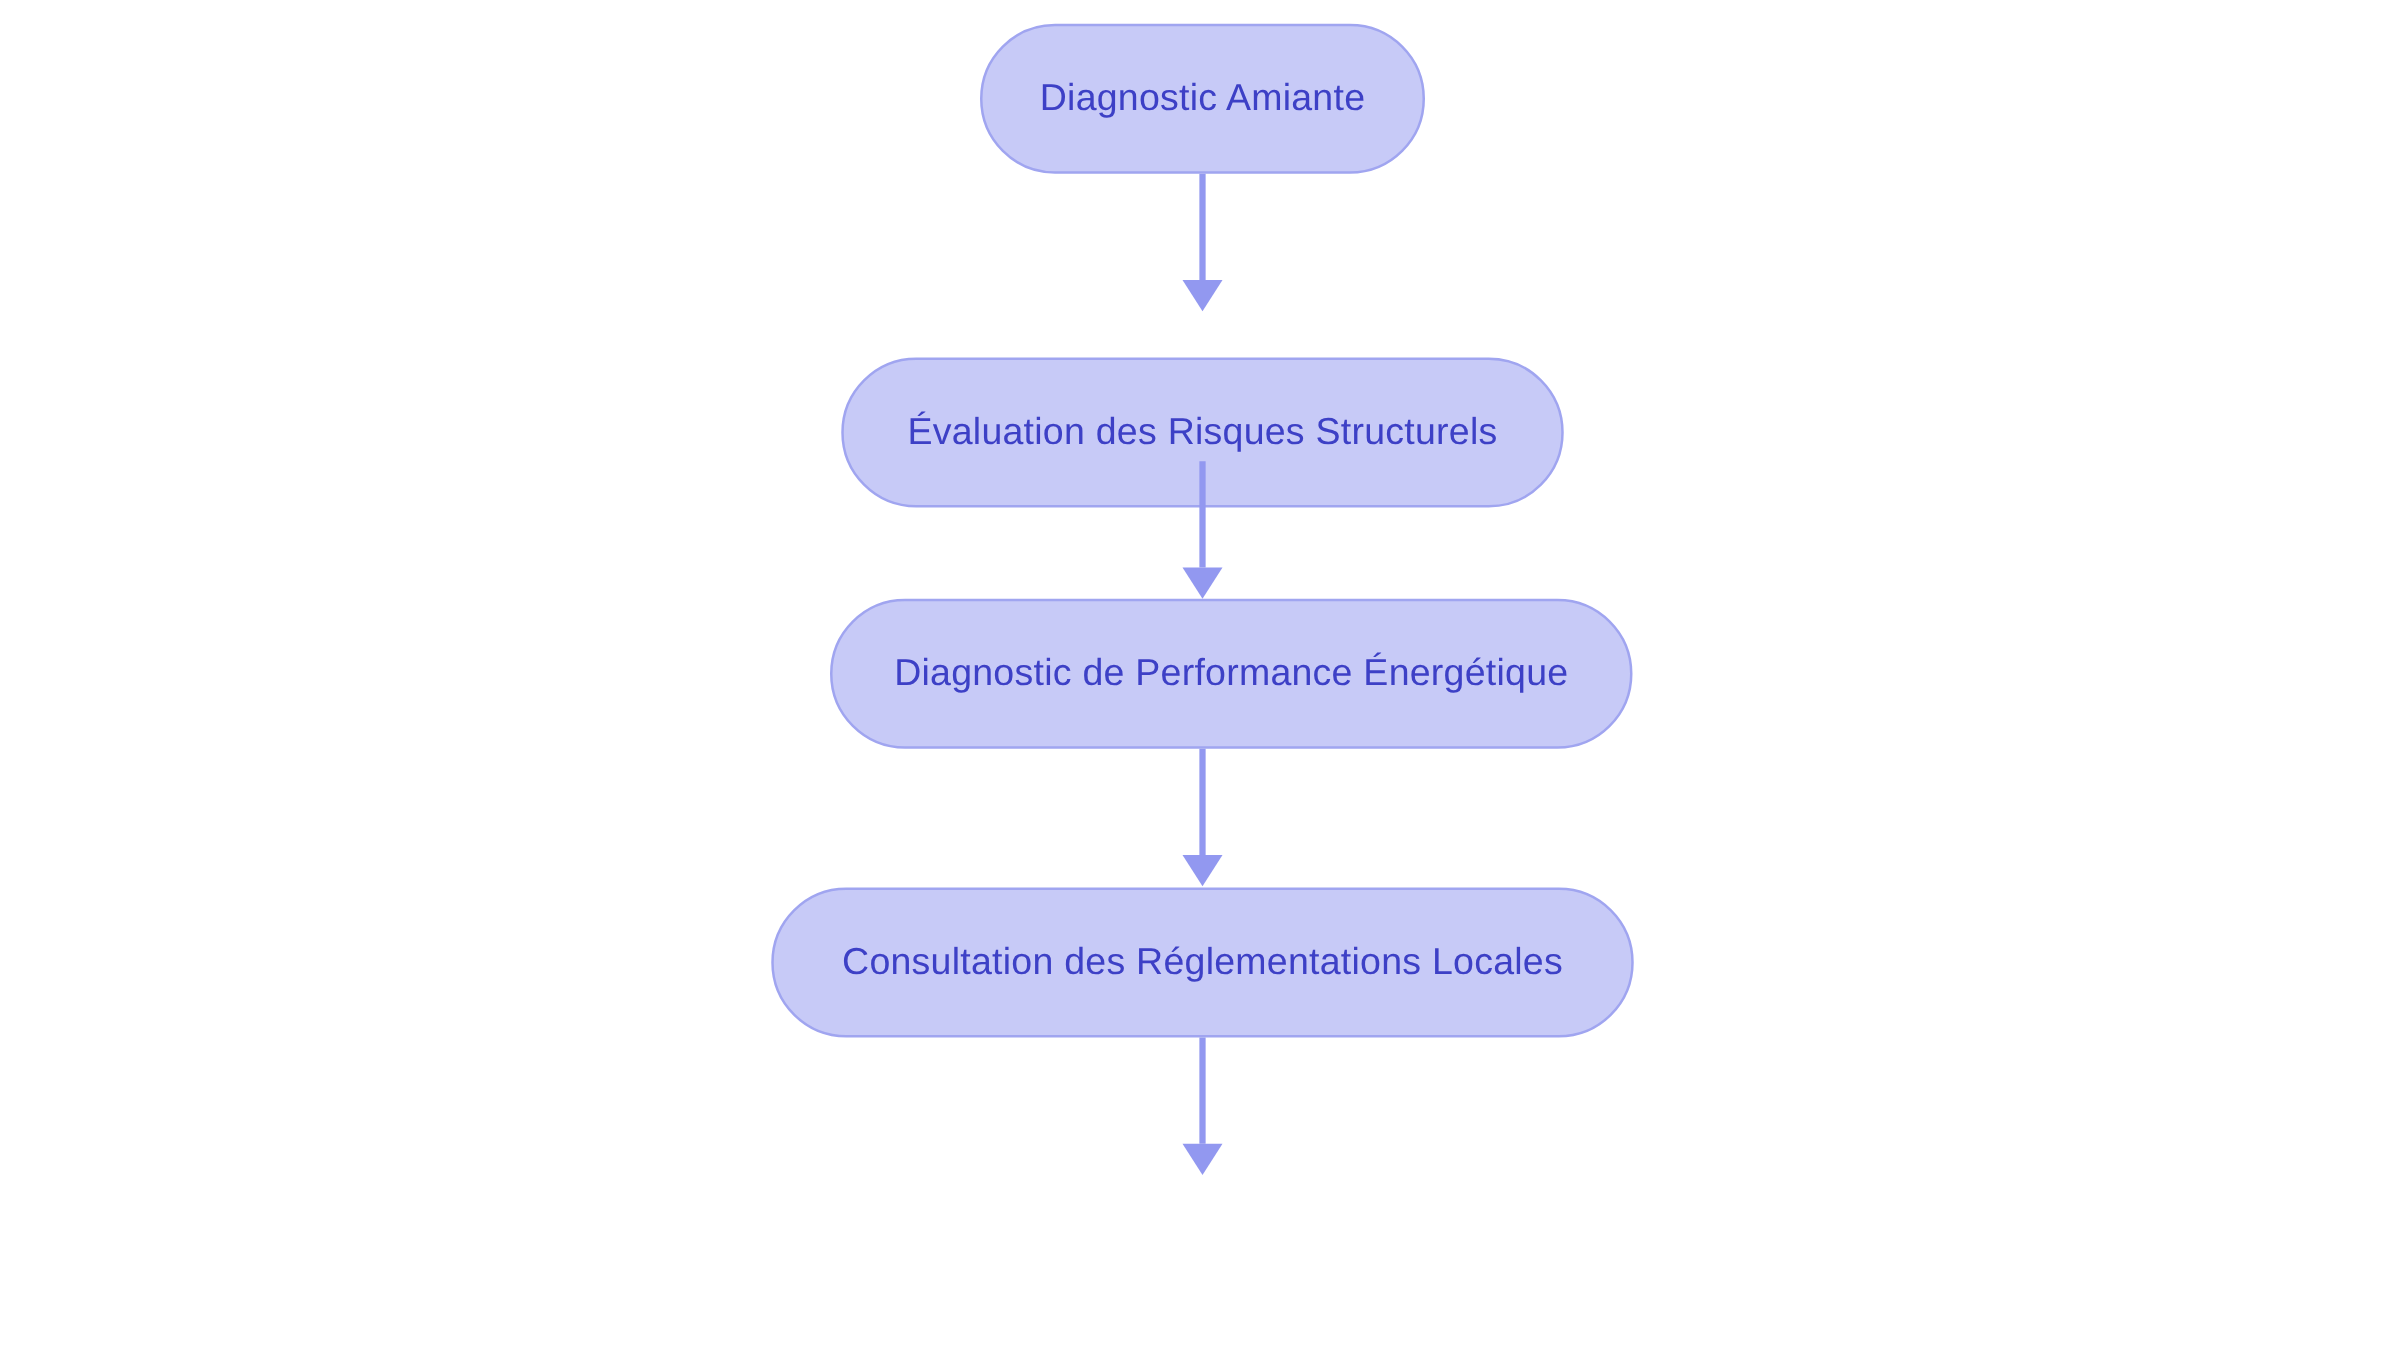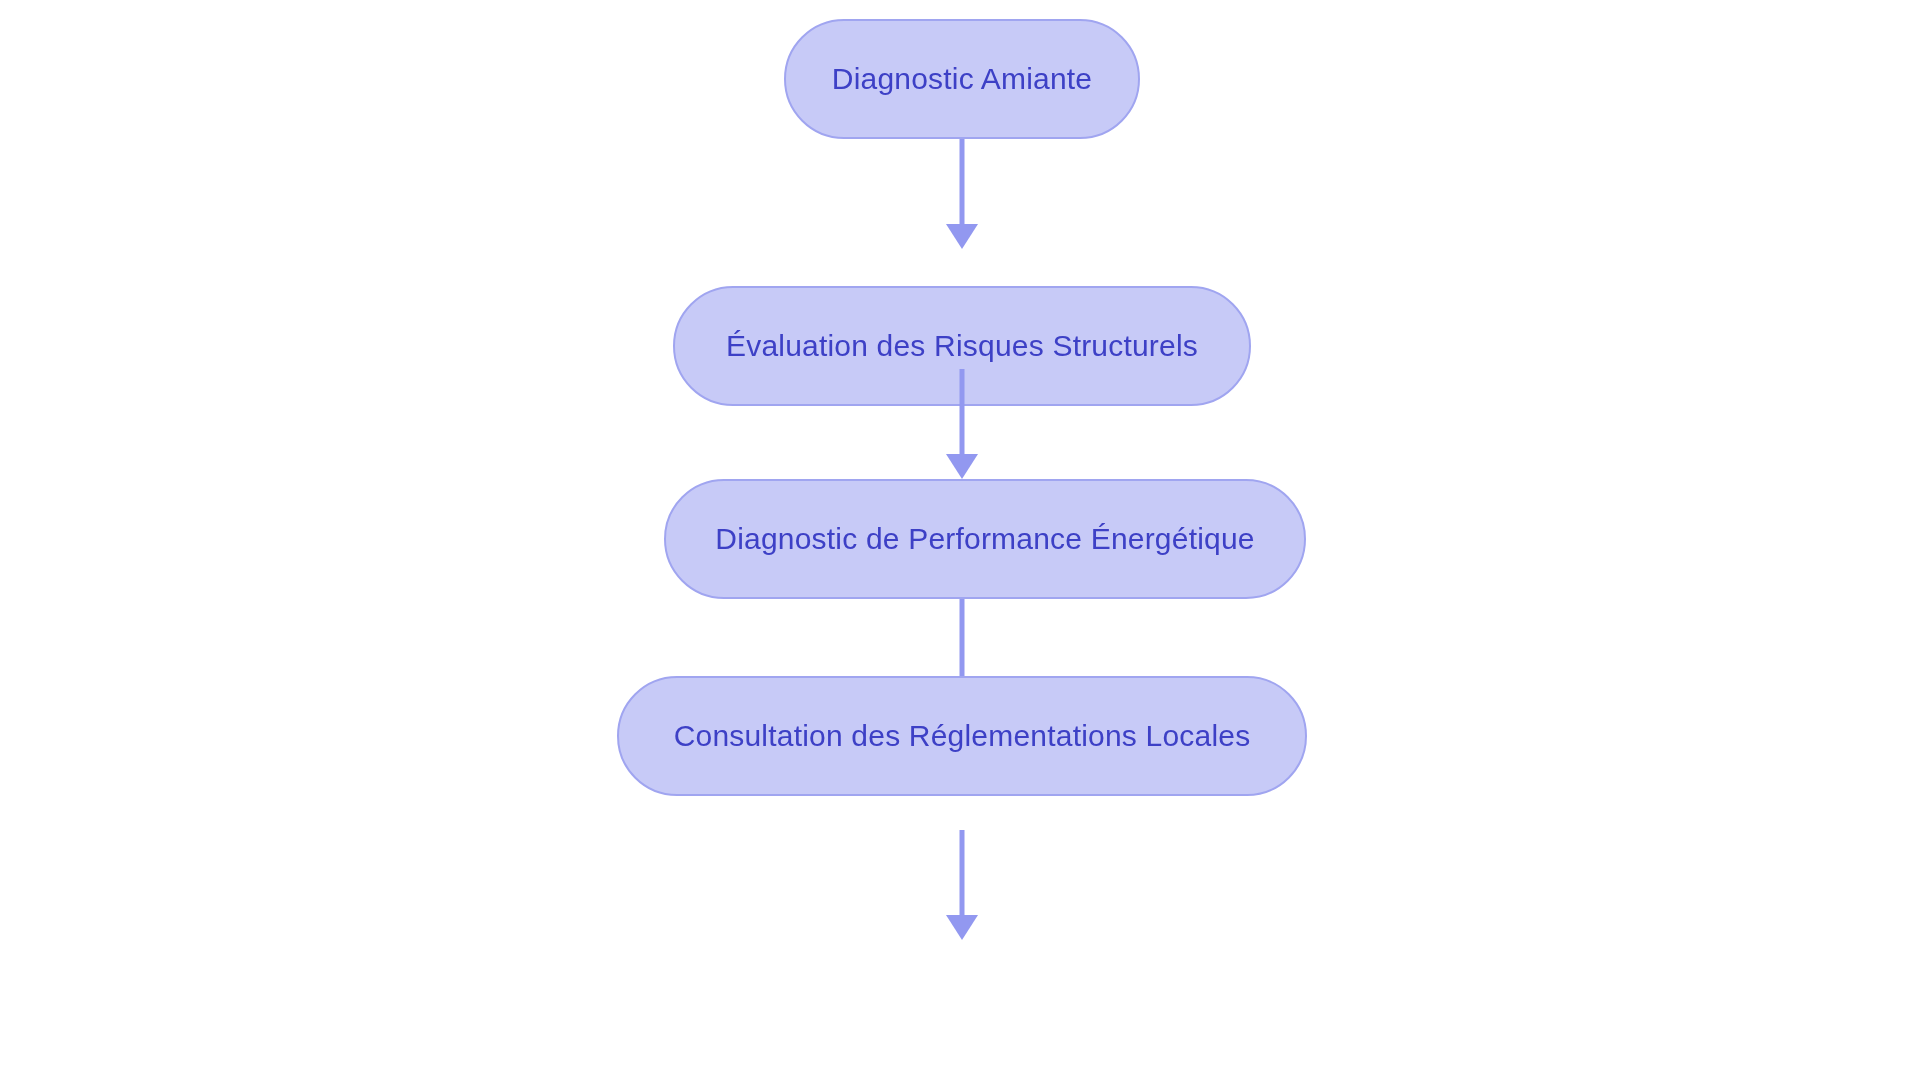--- a/index.html
+++ b/index.html
@@ -87,21 +87,21 @@
 
   <div class="node" style="left:664px; top:479px; width:642px;">
     <span class="node-label">Diagnostic de Performance Énergétique</span>
   </div>
 
   <div class="arrow" style="left:946px; top:599px;">
     <div class="arrow-line"></div>
     <div class="arrow-head"></div>
   </div>
 
-  <div class="node" style="left:617px; top:676px; width:690px;">
+  <div class="node" style="left:617px; top:710px; width:690px;">
     <span class="node-label">Consultation des Réglementations Locales</span>
   </div>
 
   <div class="arrow" style="left:946px; top:830px;">
     <div class="arrow-line"></div>
     <div class="arrow-head"></div>
   </div>
 
 
 </div>

